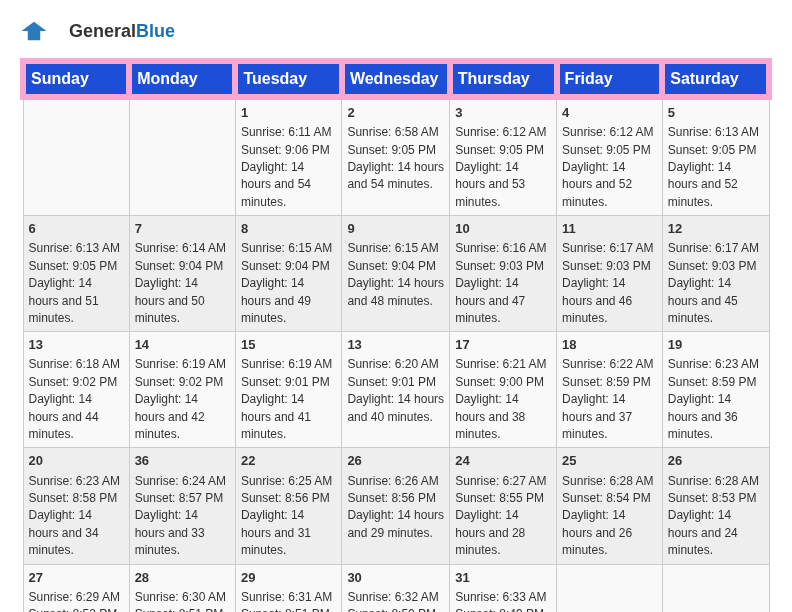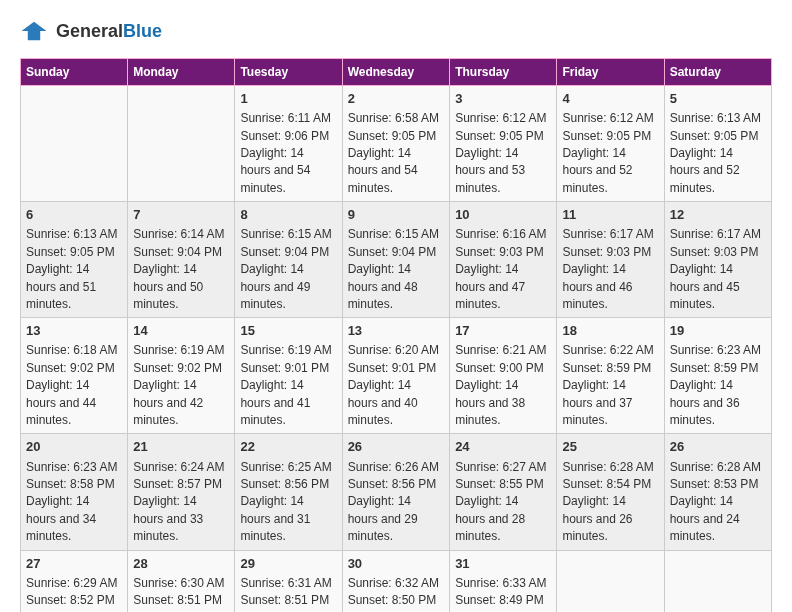--- a/index.html
+++ b/index.html
@@ -12,21 +12,21 @@
     }
     .header {
       display: flex;
       justify-content: space-between;
       align-items: flex-start;
       margin-bottom: 16px;
     }
     .logo {
       display: flex;
       align-items: center;
-      gap: 8px;
+      gap: 21px;
     }
     .logo-text-general {
       font-size: 18px;
       font-weight: bold;
       color: #333;
     }
     .logo-text-blue {
       font-size: 18px;
       font-weight: bold;
       color: #1a6faf;
@@ -47,27 +47,27 @@
     .location {
       font-size: 16px;
       color: #555;
     }
     table {
       width: 100%;
       border-collapse: collapse;
       font-size: 10.5px;
     }
     thead tr th {
-      background-color: #701a75;
+      background-color: #1d4ed8;
       color: #fff;
       padding: 6px 5px;
       text-align: left;
-      font-size: 12px;
-      font-weight: bold;
-      border: 1px solid #f9a8d4;
+      font-size: 16px;
+      font-weight: bold;
+      border: 6px solid #f9a8d4;
     }
     tbody tr td {
       border: 1px solid #ccc;
       vertical-align: top;
       padding: 4px 5px;
       width: 108px;
       min-height: 80px;
       color: #333;
       line-height: 1.4;
     }
@@ -242,21 +242,21 @@
         </td>
       </tr>
       <tr>
         <td>
           <span class="day-number">20</span>
           <div class="cell-content">Sunrise: 6:23 AM
 Sunset: 8:58 PM
 Daylight: 14 hours and 34 minutes.</div>
         </td>
         <td>
-          <span class="day-number">21</span>
+          <span class="day-number">36</span>
           <div class="cell-content">Sunrise: 6:24 AM
 Sunset: 8:57 PM
 Daylight: 14 hours and 33 minutes.</div>
         </td>
         <td>
           <span class="day-number">22</span>
           <div class="cell-content">Sunrise: 6:25 AM
 Sunset: 8:56 PM
 Daylight: 14 hours and 31 minutes.</div>
         </td>

